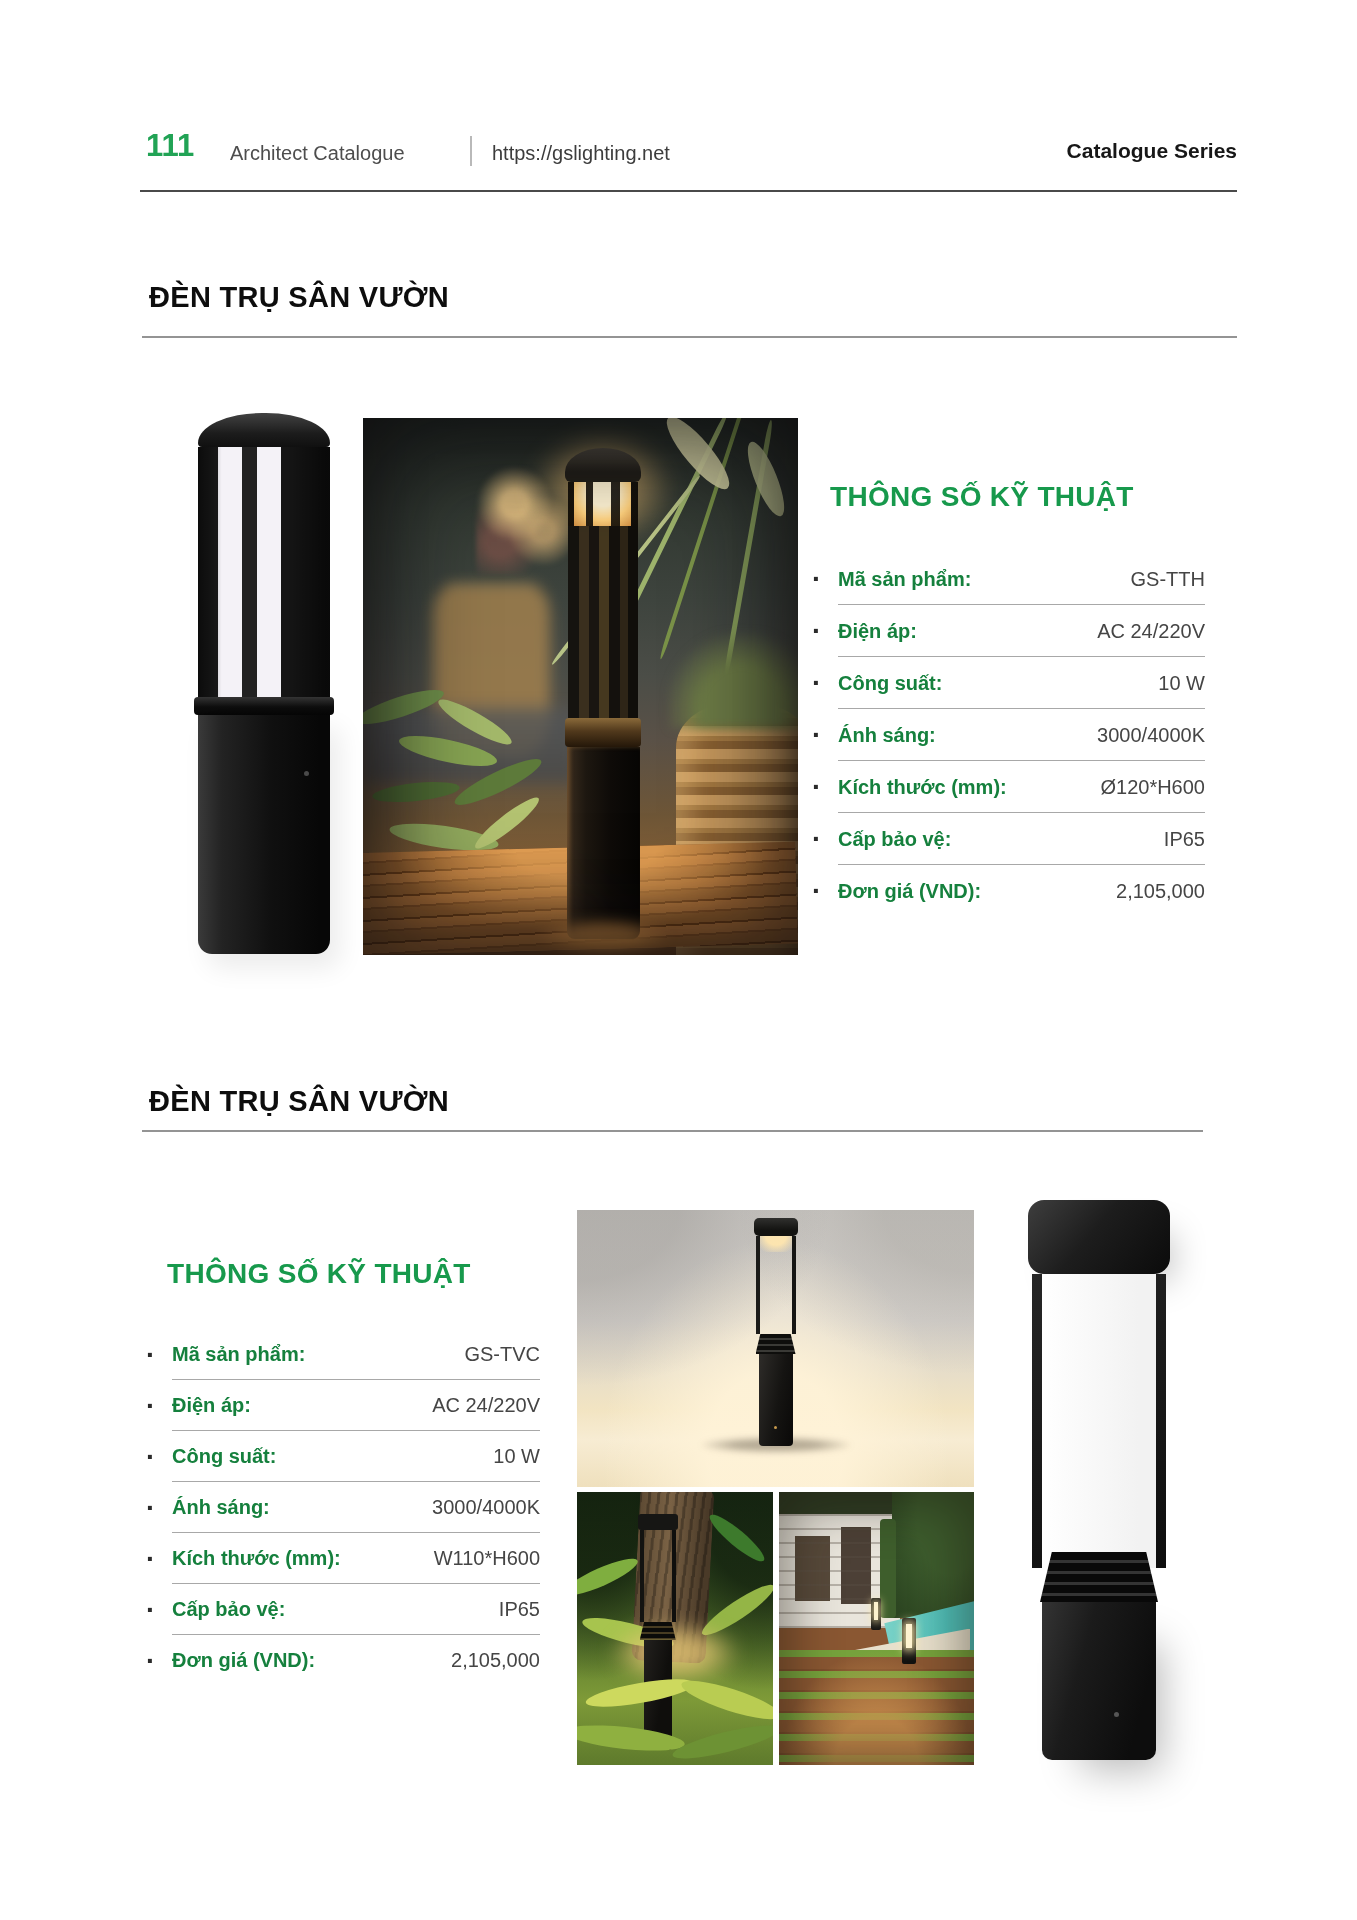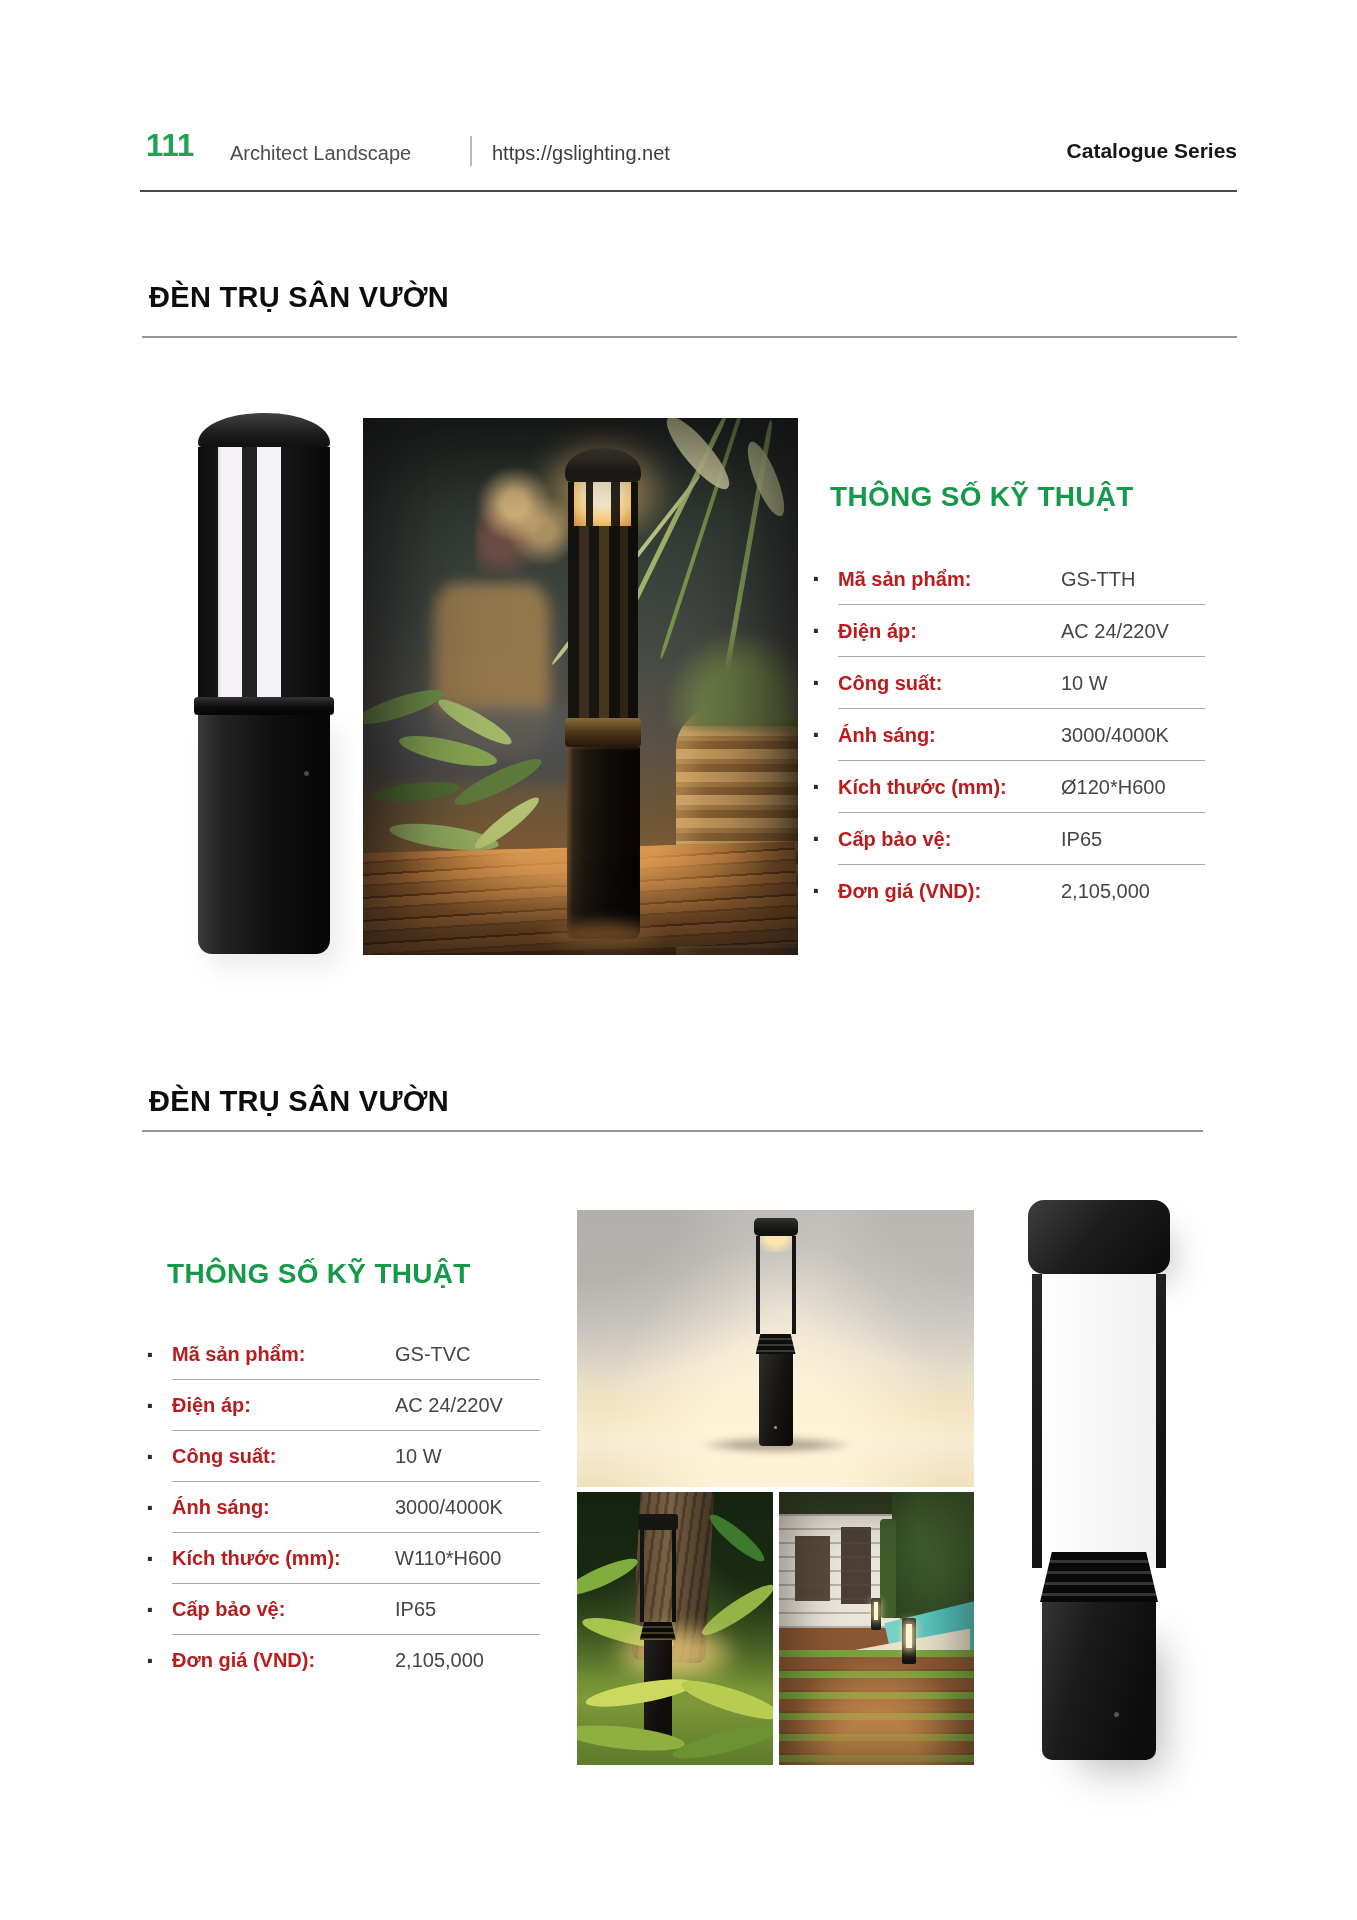--- a/index.html
+++ b/index.html
@@ -28,22 +28,22 @@
   .spec-heading-2{left:167px;top:1258px;}
   
   .spec-table{position:absolute;}
   .spec-table-1{left:812px;top:553px;width:393px;}
   .spec-table-2{left:146px;top:1329px;width:394px;}
   .spec-row{display:grid;grid-template-columns:26px 223px 1fr;align-items:center;position:relative;}
   .spec-table-1 .spec-row{height:52px;}
   .spec-table-2 .spec-row{height:51px;}
   .spec-row::before{content:"·";font-size:28px;font-weight:700;color:#2a2a2a;line-height:1;}
   .spec-row:not(:last-child)::after{content:"";position:absolute;left:26px;right:0;bottom:0;height:1px;background:#a8a8a8;}
-  .spec-label{font-size:20px;font-weight:700;color:#b91c1c;}
-  .spec-value{font-size:20px;color:#454545;}
+  .spec-label{font-size:20px;font-weight:700;color:#15803d;}
+  .spec-value{font-size:20px;color:#454545;text-align:right;}
   
   .cutout-1{left:198px;top:413px;width:132px;height:541px;}
   .c1-cap{left:0;top:0;width:132px;height:34px;
     background:linear-gradient(180deg,#424242,#1c1c1c 60%,#101010);
     border-radius:64px 64px 4px 4px / 30px 30px 4px 4px;}
   .c1-lamp{left:0;top:34px;width:132px;height:250px;
     background:
       linear-gradient(90deg,rgba(0,0,0,.55),rgba(0,0,0,0) 18%,rgba(0,0,0,0) 68%,rgba(0,0,0,.55) 96%),
       linear-gradient(90deg,#1a1a1a 0 15%,#f4f2f7 15% 33%,#222 33% 45%,#f4f2f7 45% 63%,#151515 63% 100%);}
   .c1-collar{left:-4px;top:284px;width:140px;height:18px;
@@ -203,21 +203,21 @@
     background:linear-gradient(105deg,#343434 0%,#1b1b1b 35%,#0d0d0d 82%);
     box-shadow:22px 26px 40px -16px rgba(0,0,0,.28);}
   .c2-dot{left:86px;top:512px;width:5px;height:5px;border-radius:50%;background:#565656;}
 </style>
 </head>
 <body>
 
 <div class="page">
 
   <span class="abs pg-num">111</span>
-  <span class="abs catalogue">Architect Landscape</span>
+  <span class="abs catalogue">Architect Catalogue</span>
   <span class="abs hdr-div"></span>
   <span class="abs url">https://gslighting.net</span>
   <span class="abs series">Catalogue Series</span>
   <span class="abs hdr-rule"></span>
 
   <span class="abs sec-title title-1">ĐÈN TRỤ SÂN VƯỜN</span>
   <span class="abs rule-1"></span>
 
   <div class="abs cutout-1">
     <div class="abs c1-cap"></div>

